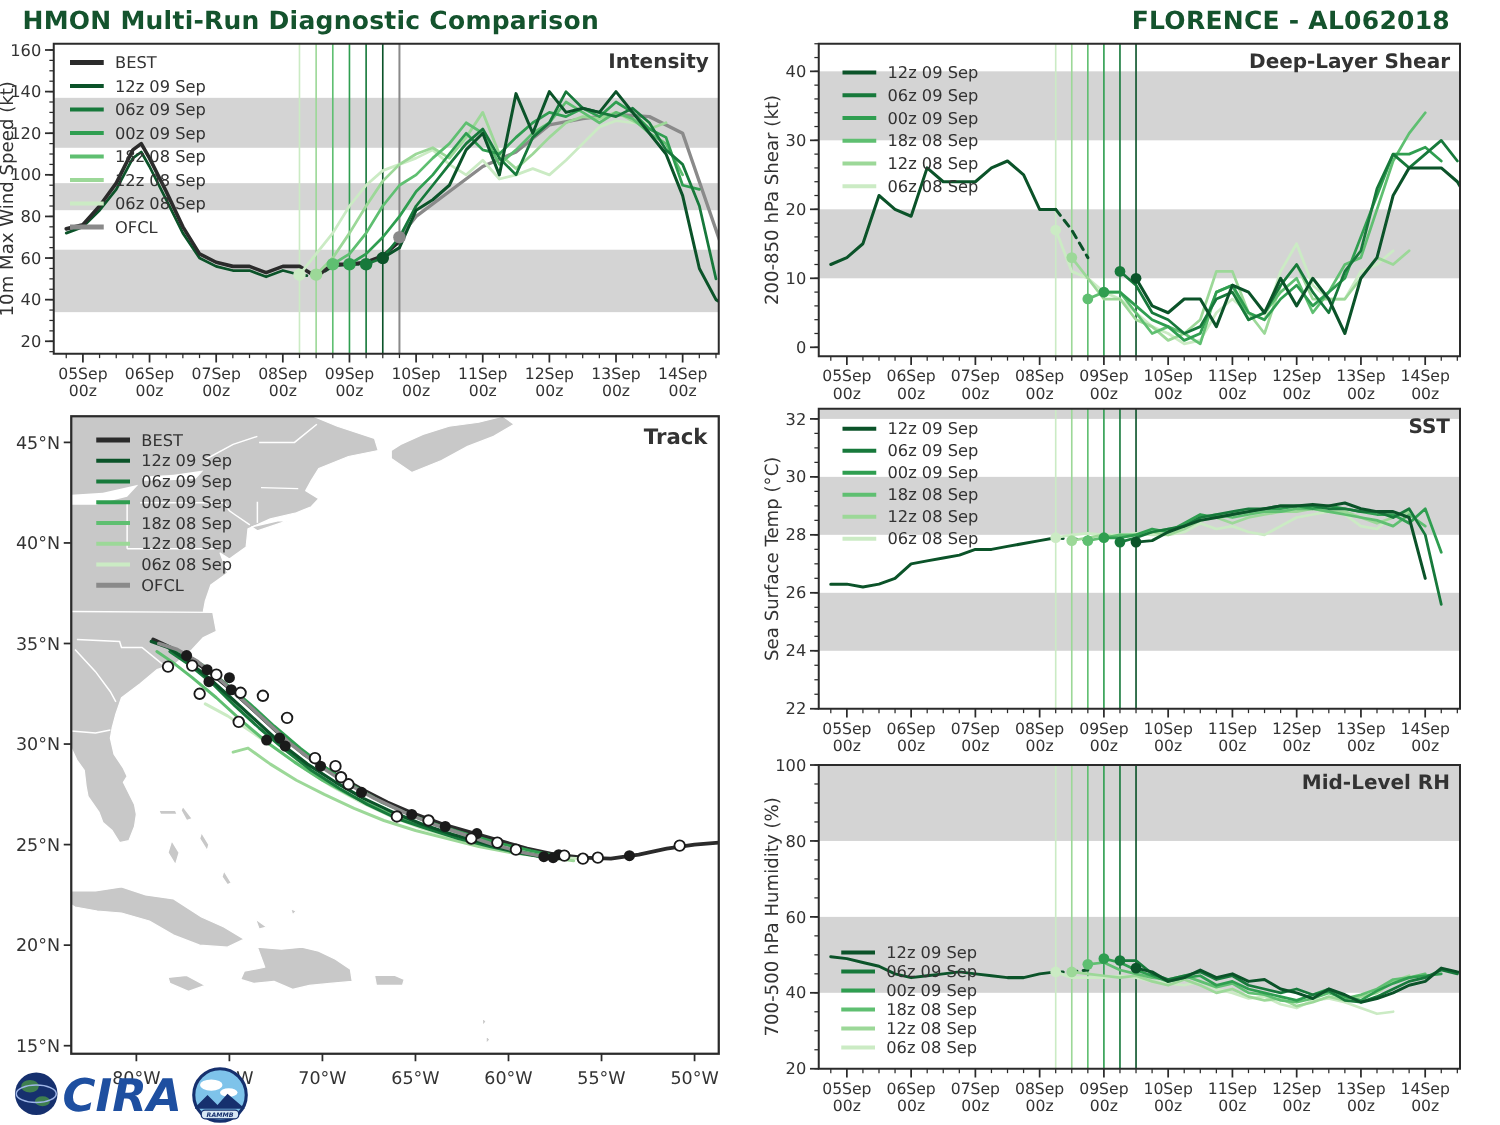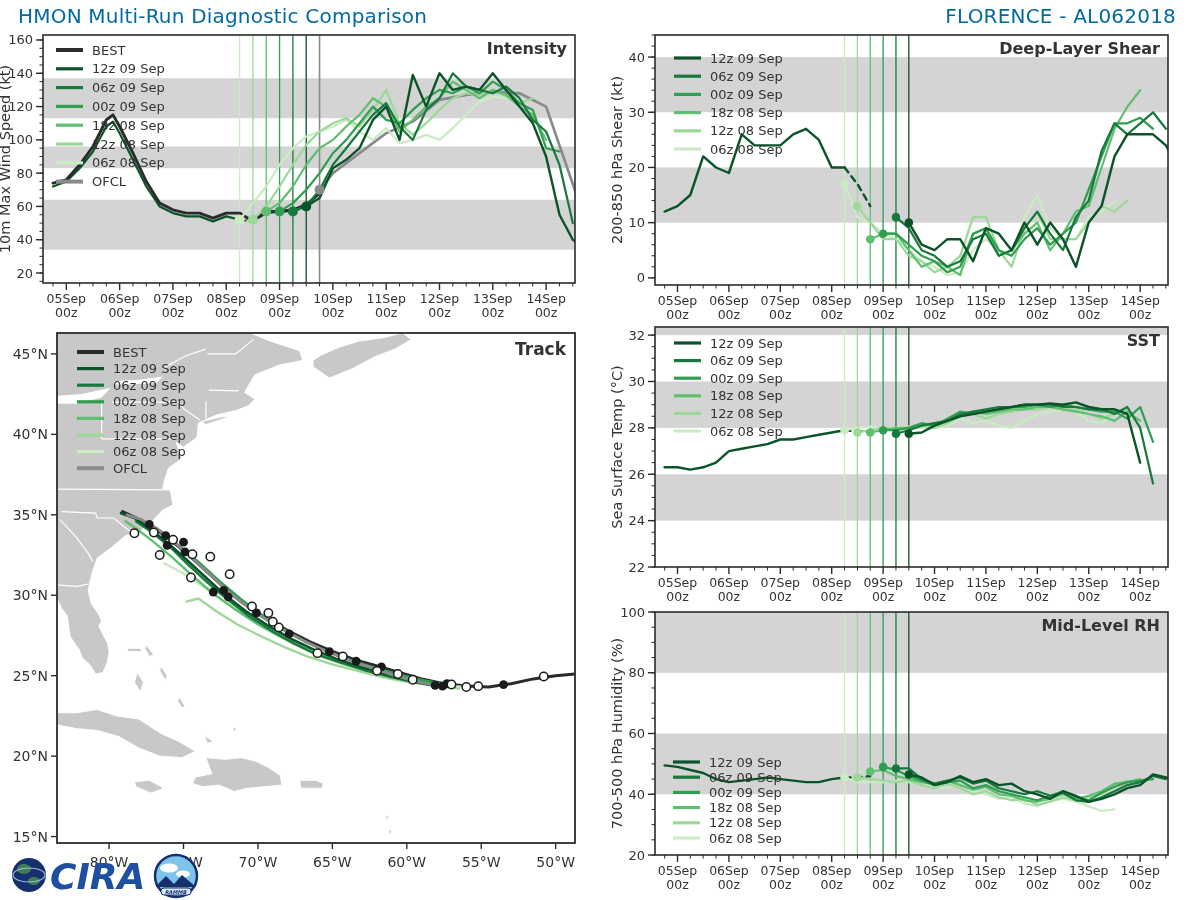--- a/index.html
+++ b/index.html
@@ -1,20 +1,20 @@
 <!DOCTYPE html>
 <html><head>
 <meta charset="utf-8">
 <style>
   html,body{margin:0;padding:0;}
   body{position:relative;width:1200px;height:900px;background:#ffffff;
        font-family:"DejaVu Sans","Liberation Sans",sans-serif;overflow:hidden;}
-  .title{position:absolute;top:4px;font-size:20px;font-weight:normal;color:#0369a1;letter-spacing:0.2px;}
+  .title{position:absolute;top:4px;font-size:20px;font-weight:bold;color:#14532d;letter-spacing:0.2px;}
   .title-left{left:18px;}
-  .title-right{right:24px;text-align:left;}
+  .title-right{right:40px;text-align:left;}
   #charts{position:absolute;left:0;top:0;}
   #charts text{fill:#333333;}
   .logos{position:absolute;left:4px;top:848px;width:300px;height:52px;font-style:italic;}
 </style>
 </head>
 <body>
 
 <div class="title title-left">HMON Multi-Run Diagnostic Comparison</div>
 <div class="title title-right">FLORENCE - AL062018</div>
 

